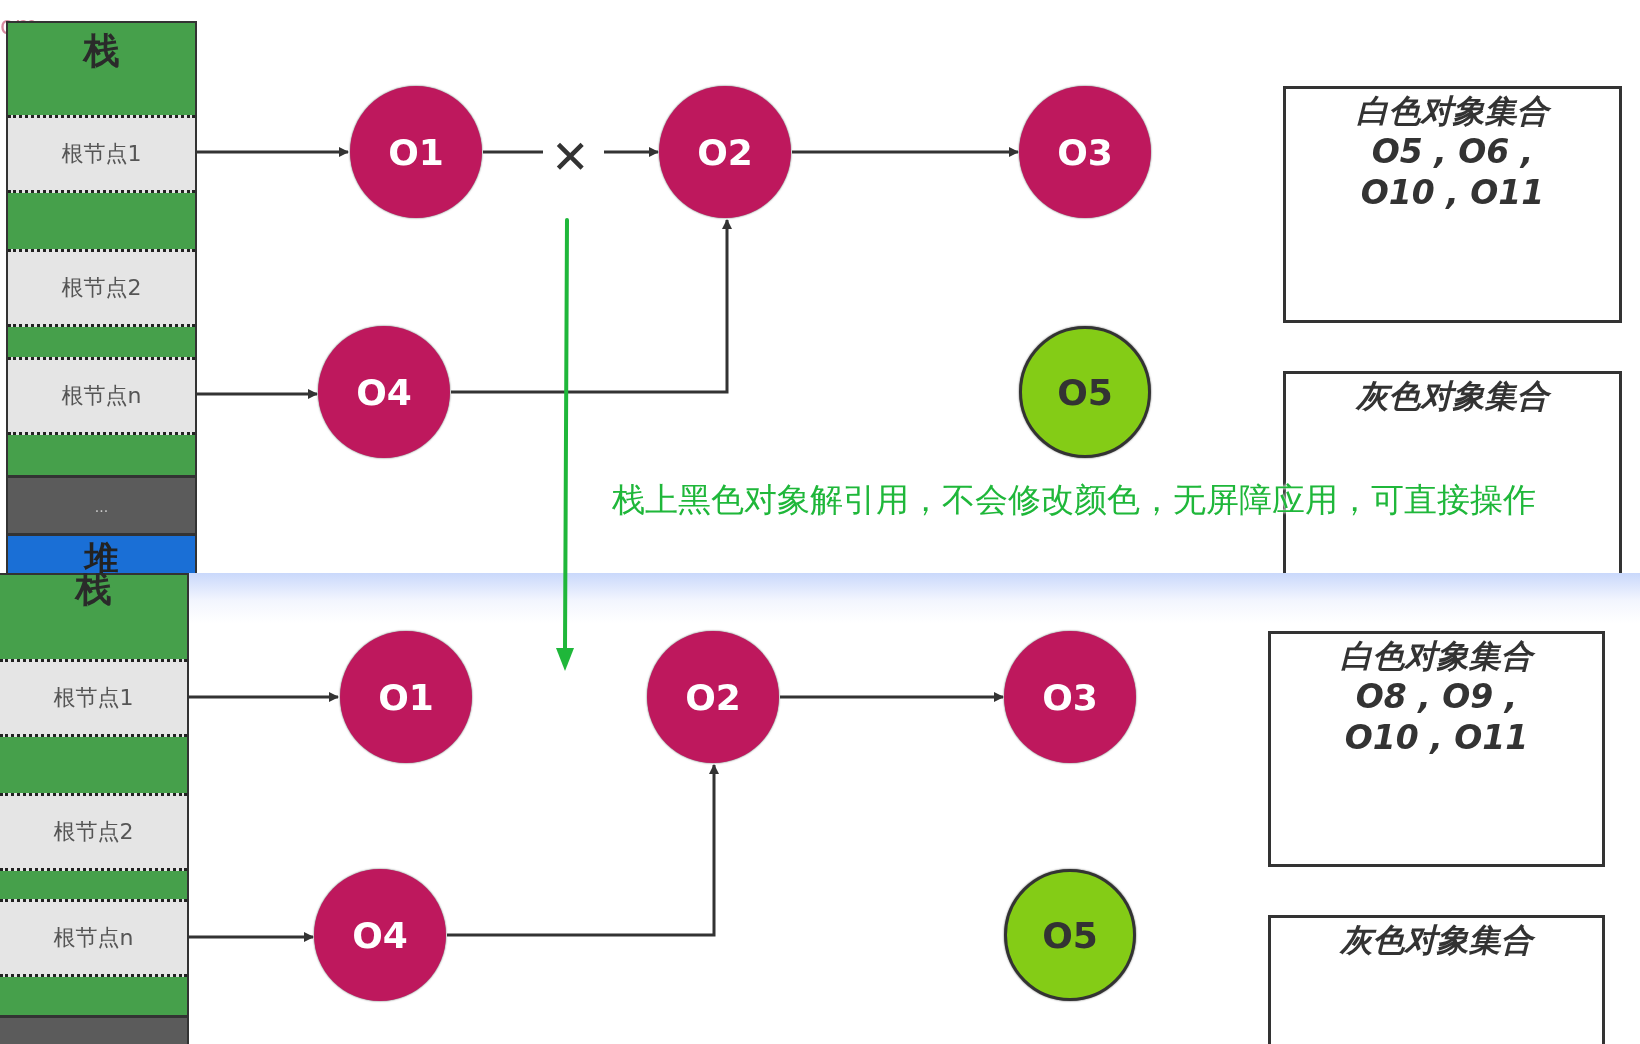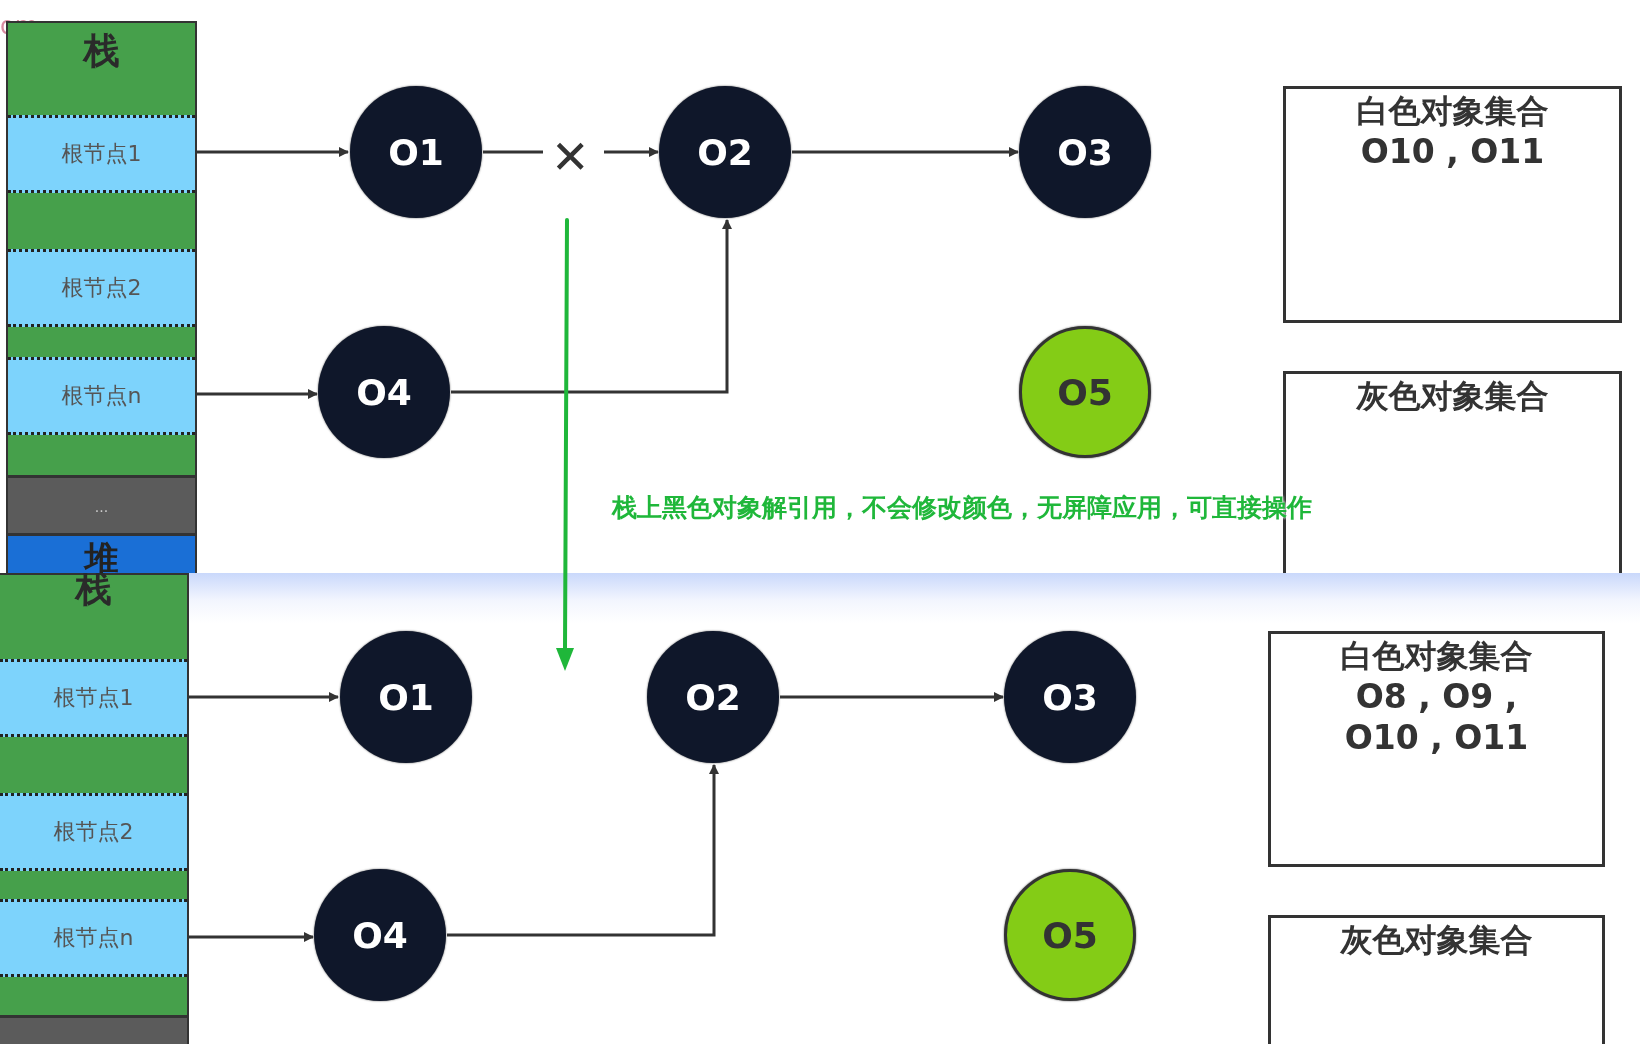--- a/index.html
+++ b/index.html
@@ -3,31 +3,31 @@
 <meta charset="utf-8">
 <style>
   html,body{margin:0;padding:0;}
   body{width:1640px;height:1044px;position:relative;overflow:hidden;background:#ffffff;font-family:"DejaVu Sans","Liberation Sans",sans-serif;}
   .panel{position:absolute;left:0;width:1640px;overflow:hidden;background:#fff;}
   #top{top:0;height:573px;}
   #bottom{top:573px;height:471px;background:linear-gradient(to bottom,#c9d8fb 0px,#f3f6fe 28px,#ffffff 50px);}
   .stack{position:absolute;border:2px solid #333;box-sizing:border-box;background:#46a04b;}
   .cell{position:absolute;left:0;right:0;box-sizing:border-box;}
   .cell.green{background:#46a04b;}
-  .cell.root{background:#7dd3fc;border-top:3px dotted #222;border-bottom:3px dotted #222;display:flex;align-items:center;justify-content:center;color:#555;font-size:22px;}
+  .cell.root{background:#e5e5e5;border-top:3px dotted #222;border-bottom:3px dotted #222;display:flex;align-items:center;justify-content:center;color:#555;font-size:22px;}
   .cell.gray{background:#5b5b5b;color:#ccc;display:flex;align-items:center;justify-content:center;font-size:14px;border-top:3px solid #333;}
   .cell.blue{background:#1a6fd6;color:#222;font-weight:bold;font-size:34px;display:flex;justify-content:center;border-top:3px solid #333;}
   .cell.title{color:#2a2a2a;font-weight:bold;font-size:36px;display:flex;justify-content:center;padding-top:4px;}
-  .node{position:absolute;width:132px;height:132px;border-radius:50%;background:#0f172a;color:#fff;font-weight:bold;font-size:36px;display:flex;align-items:center;justify-content:center;box-shadow:0 0 2px #555;}
+  .node{position:absolute;width:132px;height:132px;border-radius:50%;background:#be185d;color:#fff;font-weight:bold;font-size:36px;display:flex;align-items:center;justify-content:center;box-shadow:0 0 2px #555;}
   .node.white{background:#84cc16;color:#333;border:3px solid #333;box-sizing:border-box;}
-  .setbox{position:absolute;border:3px solid #333;box-sizing:border-box;background:#fff;text-align:center;color:#333;font-weight:bold;}
+  .setbox{position:absolute;border:3px solid #333;box-sizing:border-box;background:#fff;text-align:center;color:#333;font-weight:bold;font-style:italic;}
   .setbox .t{font-size:32px;line-height:40px;margin-top:2px;}
   .setbox .l{font-size:33px;line-height:41px;}
   svg.lines{position:absolute;left:0;top:0;}
-  .note{position:absolute;color:#1fb73a;font-weight:bold;font-size:25px;white-space:nowrap;text-shadow:0 0 3px #fff,0 0 3px #fff;margin-top:13px;}
+  .note{position:absolute;color:#1fb73a;font-weight:normal;font-size:33px;white-space:nowrap;text-shadow:0 0 3px #fff,0 0 3px #fff;}
   .wm{position:absolute;left:0;top:12px;color:#d88aa0;font-size:24px;}
 </style>
 </head>
 <body>
 
 <div class="panel" id="top">
   <div class="wm">om</div>
 
   <svg class="lines" width="1640" height="573">
     <defs>
@@ -61,20 +61,21 @@
   <div class="node" style="left:350px;top:86px;">O1</div>
   <div class="node" style="left:659px;top:86px;">O2</div>
   <div class="node" style="left:1019px;top:86px;">O3</div>
   <div class="node" style="left:318px;top:326px;">O4</div>
   <div class="node white" style="left:1019px;top:326px;">O5</div>
 
   <div style="position:absolute;left:551px;top:132px;font-size:46px;font-weight:bold;color:#333;line-height:50px;">✕</div>
 
   <div class="setbox" style="left:1283px;top:86px;width:339px;height:237px;">
     <div class="t">白色对象集合</div>
+    <div class="l">O5 , O6 ,</div>
     <div class="l">O10 , O11</div>
   </div>
   <div class="setbox" style="left:1283px;top:371px;width:339px;height:240px;">
     <div class="t">灰色对象集合</div>
   </div>
 
   <div class="note" style="left:612px;top:478px;">栈上黑色对象解引用，不会修改颜色，无屏障应用，可直接操作</div>
 </div>
 
 <div class="panel" id="bottom">

